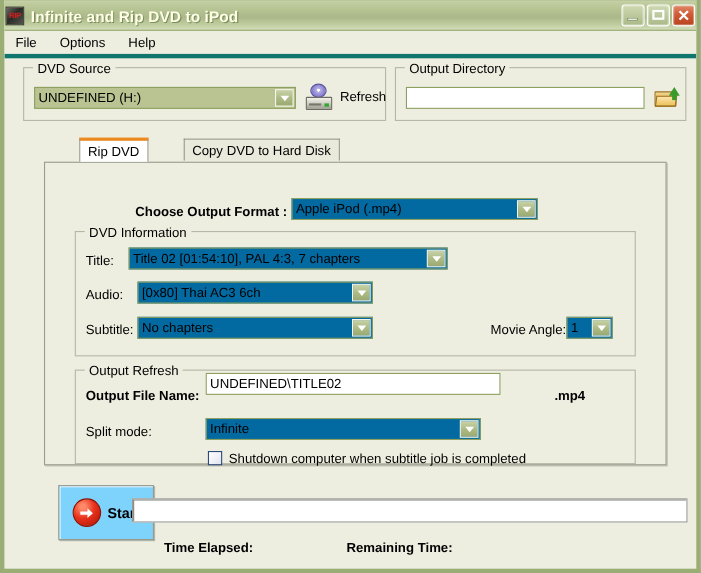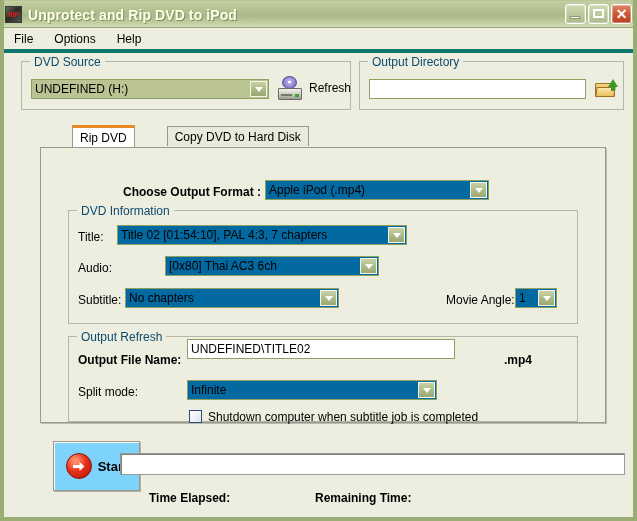--- a/index.html
+++ b/index.html
@@ -146,21 +146,21 @@
     box-sizing: border-box;
     background: transparent;
   }
   .groupbox > .gb-title {
     position: absolute;
     top: -7px;
     left: 8px;
     background: #eeeee0;
     padding: 0 4px;
     font-size: 12px;
-    color: #0c4a6e;
+    color: #000000;
     white-space: nowrap;
   }
 
   
   .combo {
     position: absolute;
     box-sizing: border-box;
     border: 1px solid #8ea05f;
     background: #0369a1;
     display: flex;
@@ -419,21 +419,21 @@
 
   .statusline { position: absolute; font-size: 12px; font-weight: bold; }
 </style>
 </head>
 <body>
 
 <div id="app-window">
 
   <div id="titlebar">
     <div class="app-icon">RIP</div>
-    <div class="title-text">Unprotect and Rip DVD to iPod</div>
+    <div class="title-text">Infinite and Rip DVD to iPod</div>
     <div class="title-buttons">
       <div class="tbtn min">
           <span class="bar"></span>
         </div>
       <div class="tbtn max">
           <span class="sq"></span>
         </div>
       <div class="tbtn close">
           <span class="x">✕</span>
         </div>
@@ -495,21 +495,21 @@
       <div class="groupbox" style="left:27px; top:62px; width:510px; height:114px;">
         <span class="gb-title">DVD Information</span>
 
         <span class="label" style="left:9px; top:19px;">Title:</span>
         <div class="combo" style="left:48px; top:14px; width:290px; height:20px;">
           <span class="ctext">Title 02 [01:54:10], PAL 4:3, 7 chapters</span>
           <span class="arrow"></span>
         </div>
 
         <span class="label" style="left:9px; top:50px;">Audio:</span>
-        <div class="combo" style="left:56px; top:45px; width:214px; height:20px;margin-left:40px;">
+        <div class="combo" style="left:56px; top:45px; width:214px; height:20px;">
           <span class="ctext">[0x80] Thai AC3 6ch</span>
           <span class="arrow"></span>
         </div>
 
         <span class="label" style="left:9px; top:82px;">Subtitle:</span>
         <div class="combo" style="left:56px; top:77px; width:214px; height:20px;">
           <span class="ctext">No chapters</span>
           <span class="arrow"></span>
         </div>
 

